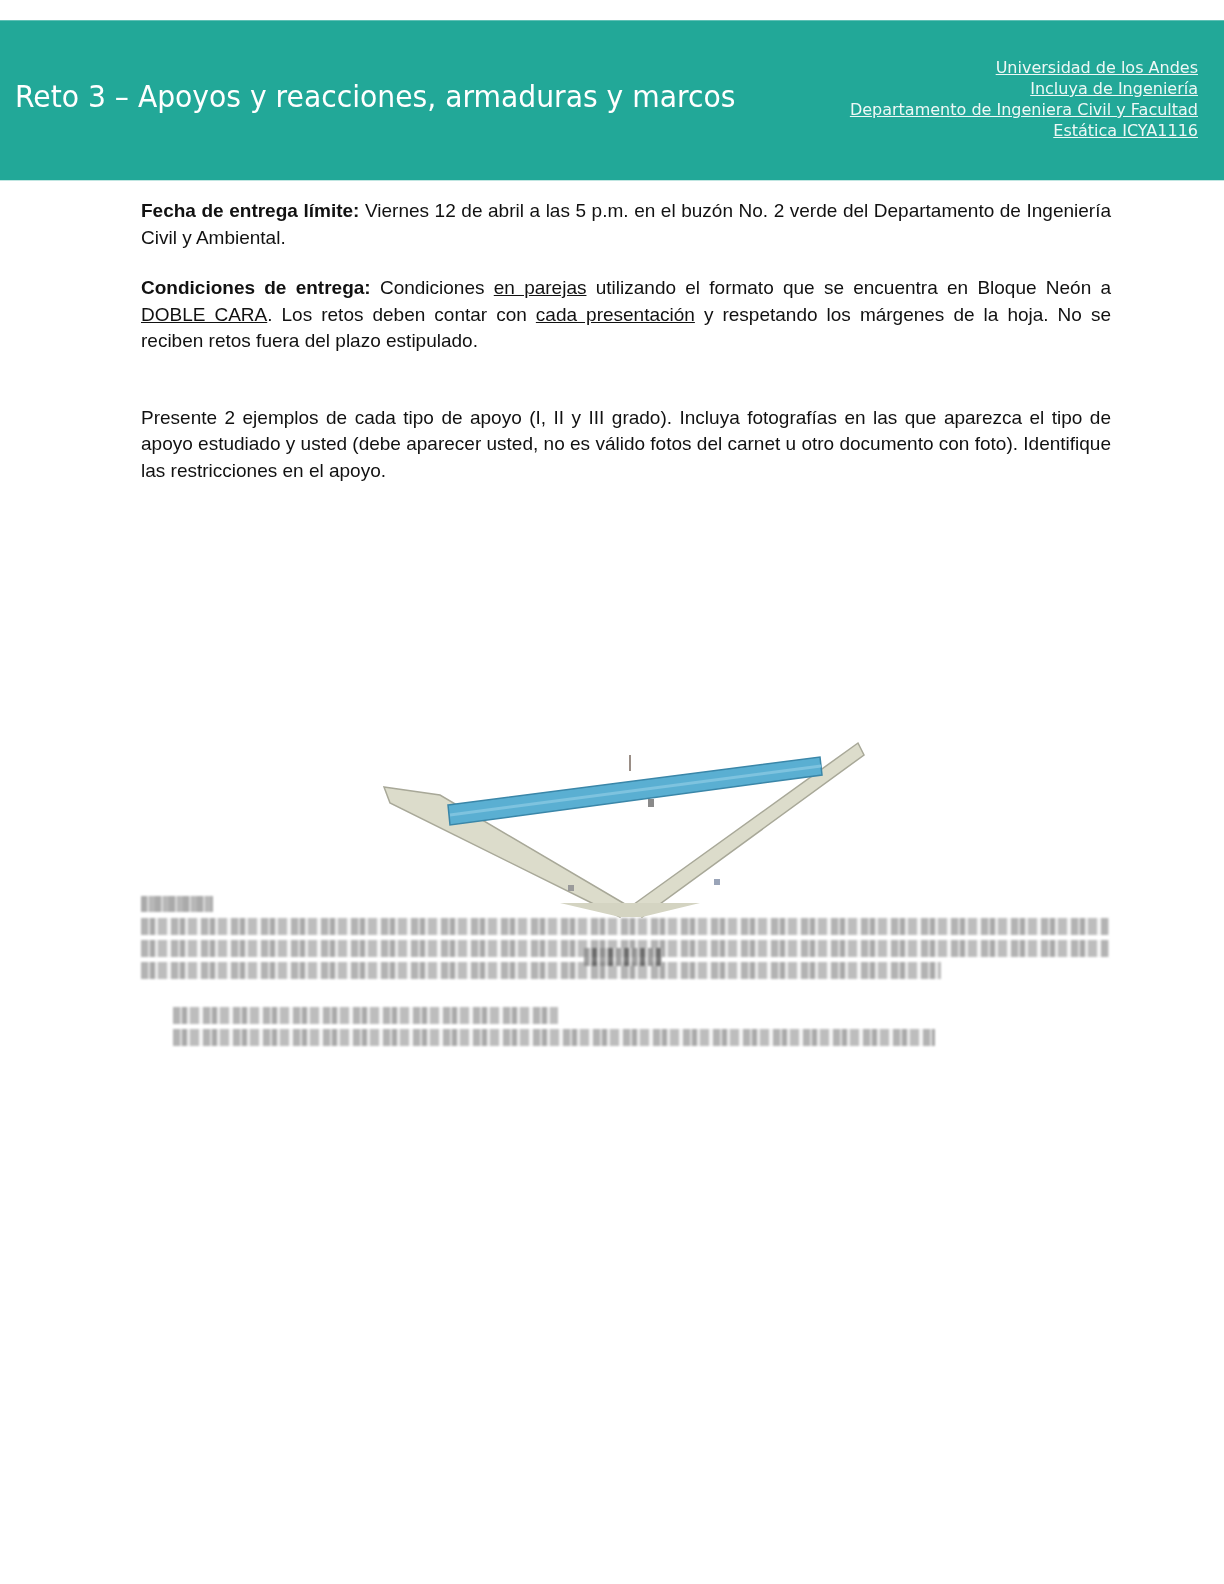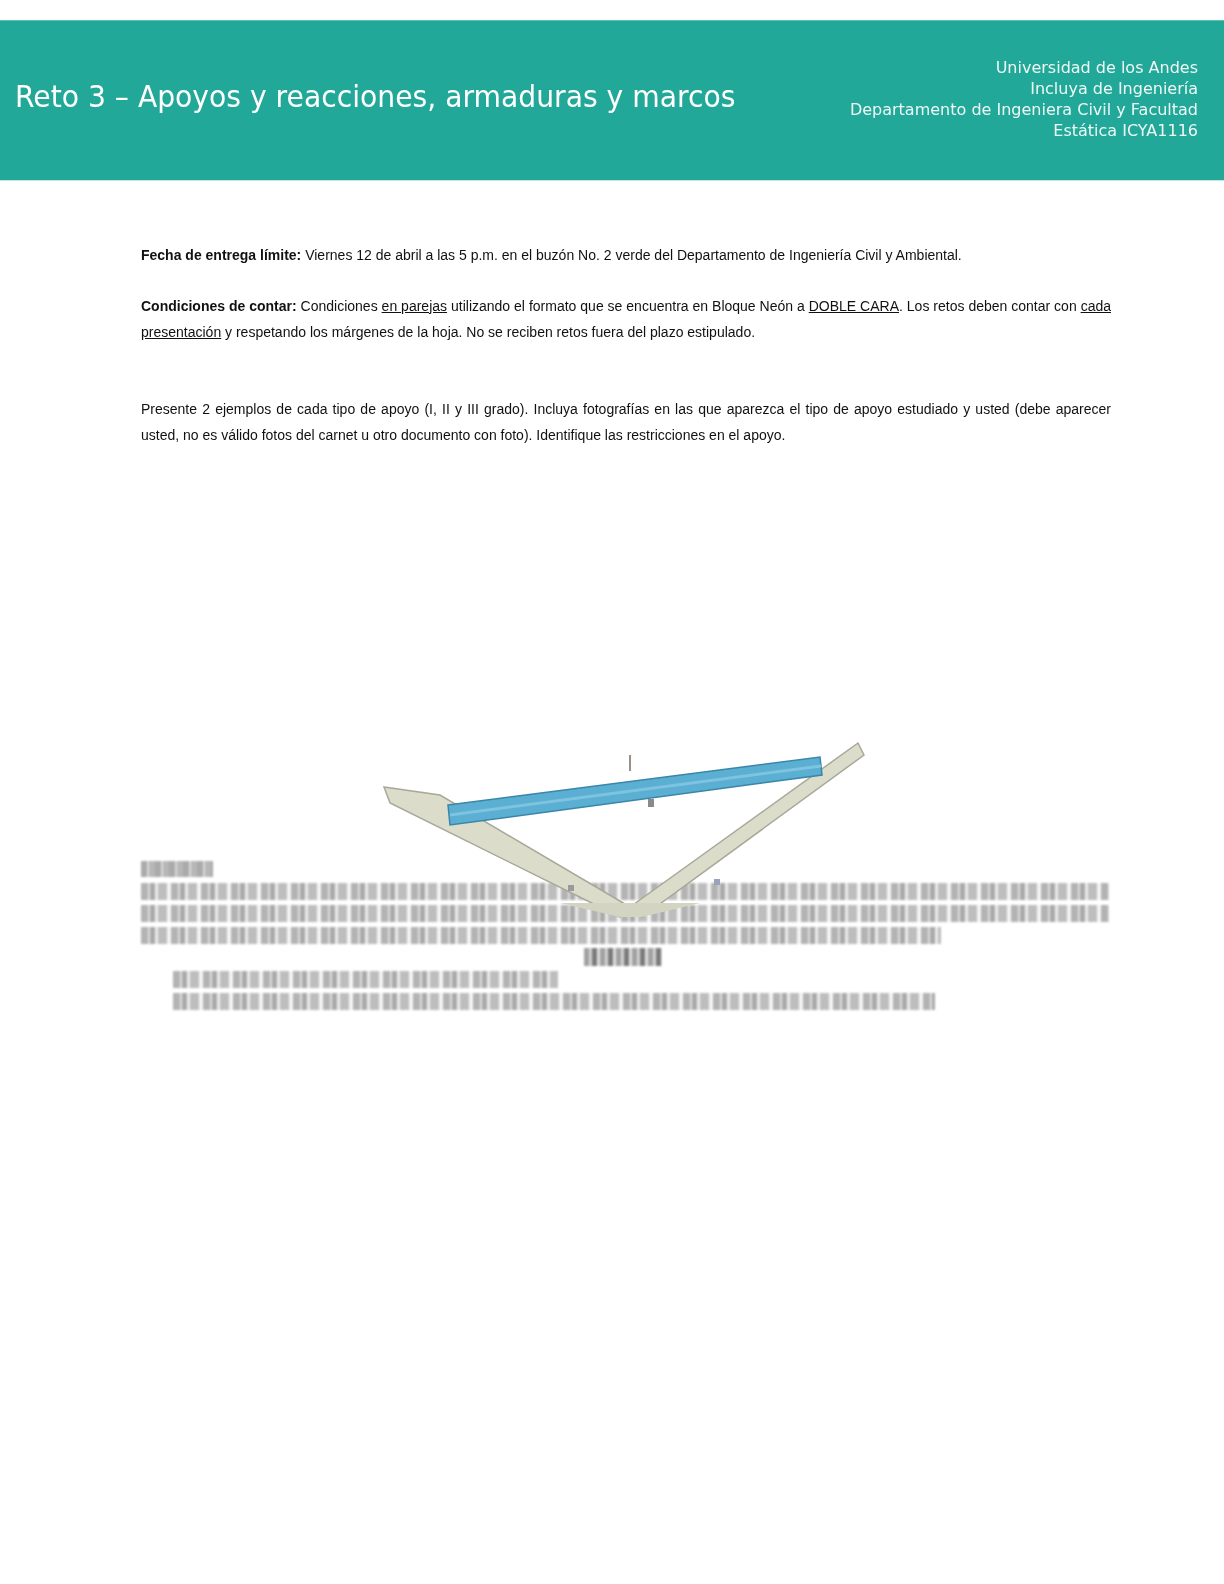--- a/index.html
+++ b/index.html
@@ -16,25 +16,25 @@
       position: absolute; left: 15px; top: 58px;
       font-family: "DejaVu Sans", sans-serif;
       font-size: 30px; color: #ffffff; letter-spacing: 0px; white-space: nowrap;
       transform: scaleX(0.94); transform-origin: left center;
     }
     .header-info {
       position: absolute; right: 26px; top: 36px; text-align: right;
       font-family: "DejaVu Sans", sans-serif;
       font-size: 16px; line-height: 21px; color: #eef8f6; white-space: nowrap;
     }
-    .header-info span { display: block; }
+    .header-info span { display: block; text-decoration: underline; }
 
     .content {
       position: absolute; left: 141px; top: 198px; width: 970px;
-      font-family: "Liberation Sans", sans-serif; font-size: 14px; line-height: 26.5px; color: #111; margin-top: 44px;
+      font-family: "Liberation Sans", sans-serif; font-size: 19px; line-height: 26.5px; color: #111;
     }
     .para { text-align: justify; text-align-last: left; }
     .para b { font-weight: bold; }
     .u { text-decoration: underline; }
     .gap-1 { height: 24px; }
     .gap-2 { height: 50px; }
     .gap-3 { height: 56px; }
     .section-title { font-weight: bold; }
 
     .redacted-line {
@@ -73,21 +73,21 @@
 
 <div class="content">
   <p class="para">
     <b>Fecha de entrega límite:</b>
     <span>Viernes 12 de abril a las 5 p.m. en el buzón No. 2 verde del Departamento de Ingeniería Civil y Ambiental.</span>
   </p>
 
   <div class="gap-1"></div>
 
   <p class="para">
-    <b>Condiciones de contar:</b>
+    <b>Condiciones de entrega:</b>
     <span>Condiciones</span>
     <span class="u">en parejas</span>
     <span>utilizando el formato que se encuentra en Bloque Neón a</span>
     <span class="u">DOBLE CARA</span><span>. Los retos deben contar con</span>
     <span class="u">cada presentación</span>
     <span>y respetando los márgenes de la hoja. No se reciben retos fuera del plazo estipulado.</span>
   </p>
 
   <div class="gap-2"></div>
 

